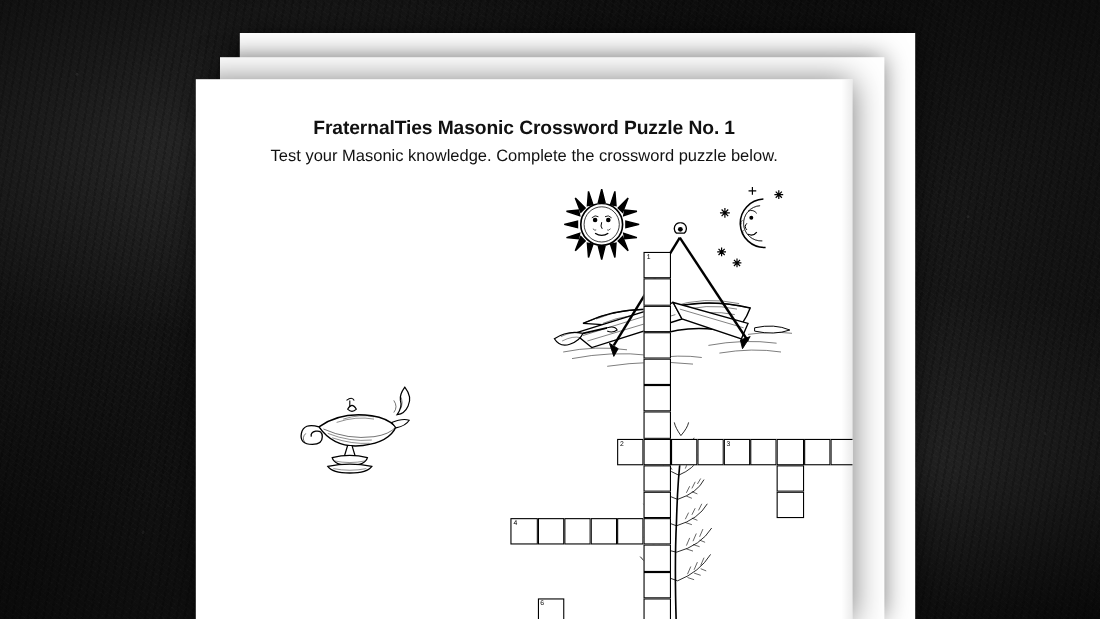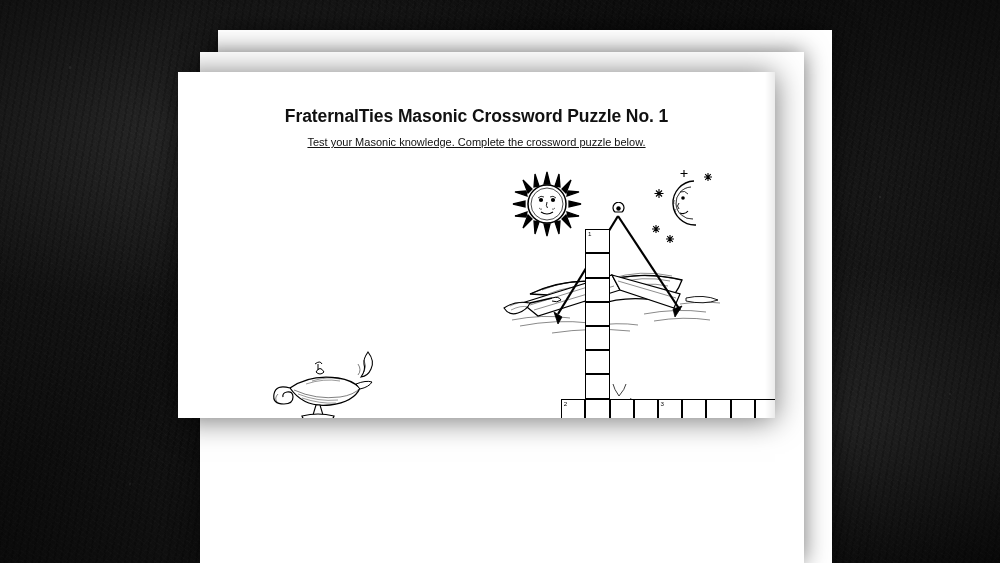--- a/index.html
+++ b/index.html
@@ -80,21 +80,21 @@
     left: 200px;
     top: 52px;
     width: 604px;
     height: 511px;
     box-shadow: 0 0 22px rgba(0,0,0,.55);
   }
   .sheet-front {
     left: 178px;
     top: 72px;
     width: 597px;
-    height: 346px;
+    height: 491px;
     box-shadow: 0 2px 28px rgba(0,0,0,.55);
     overflow: hidden;
   }
   .sheet-edge-shade {
     position: absolute;
     top: 0;
     right: 0;
     width: 10px;
     height: 100%;
     background: linear-gradient(to left, rgba(0,0,0,.08), rgba(0,0,0,0));
@@ -110,24 +110,23 @@
     text-align: center;
     color: #111;
   }
   .doc-title {
     font-size: 17.5px;
     font-weight: bold;
     letter-spacing: -0.1px;
     margin: 0 0 7px 0;
   }
   .doc-sub {
-    font-size: 11px;
+    font-size: 15px;
     line-height: 16px;
     margin: 0;
-    text-decoration: underline;
   }
 
   
   #grid-layer {
     position: absolute;
     left: 0;
     top: 0;
     width: 597px;
     height: 491px;
   }

